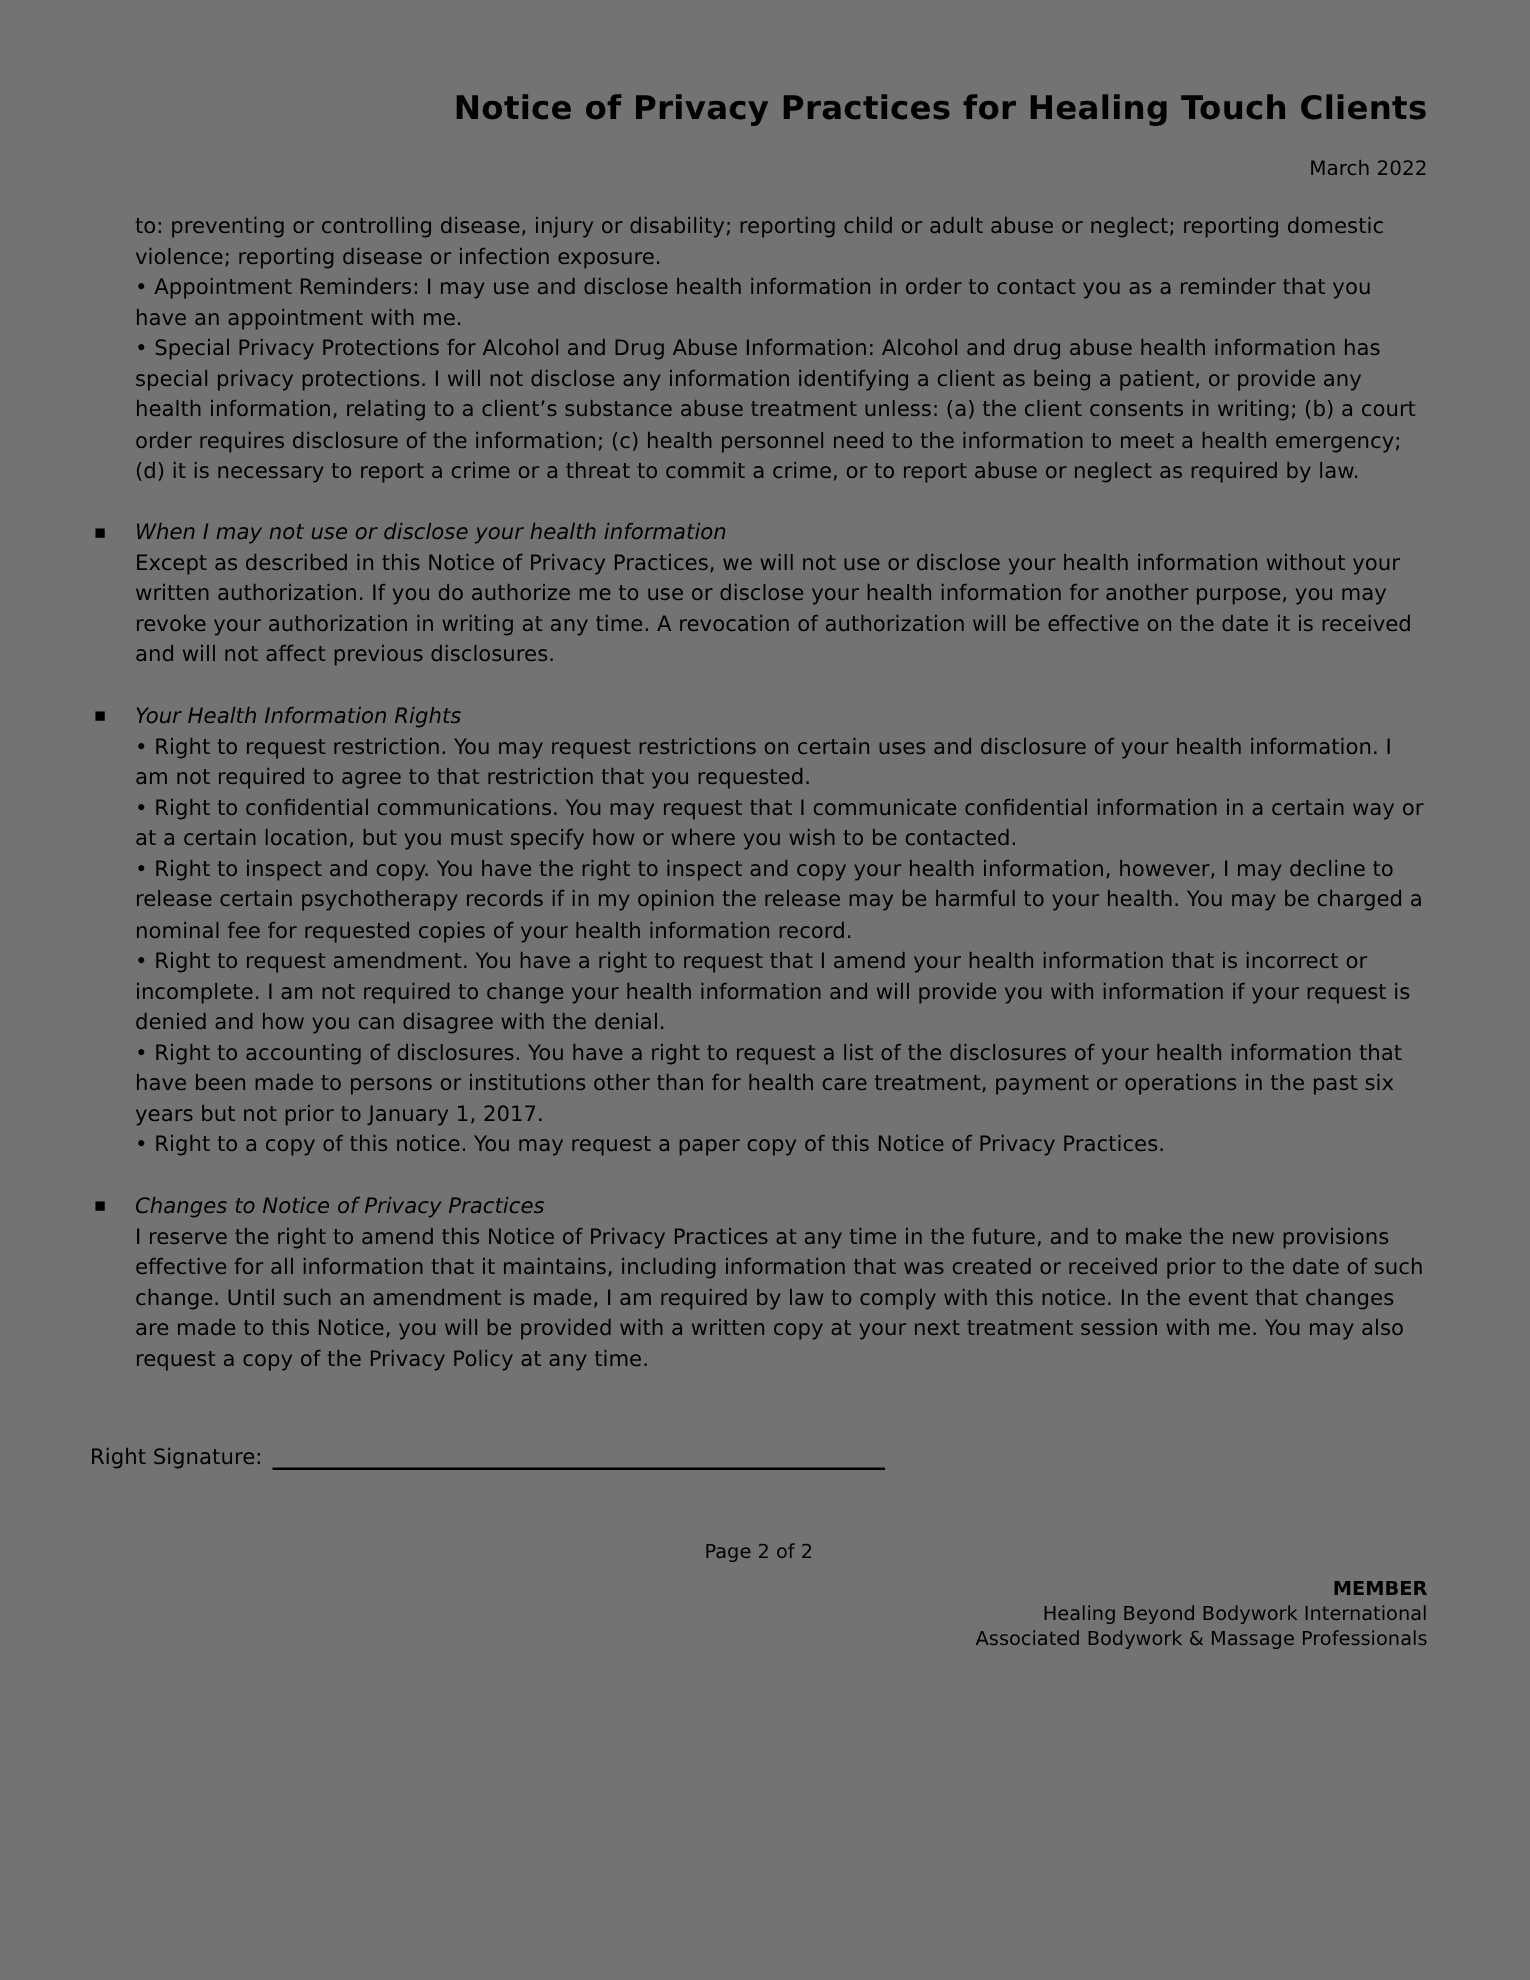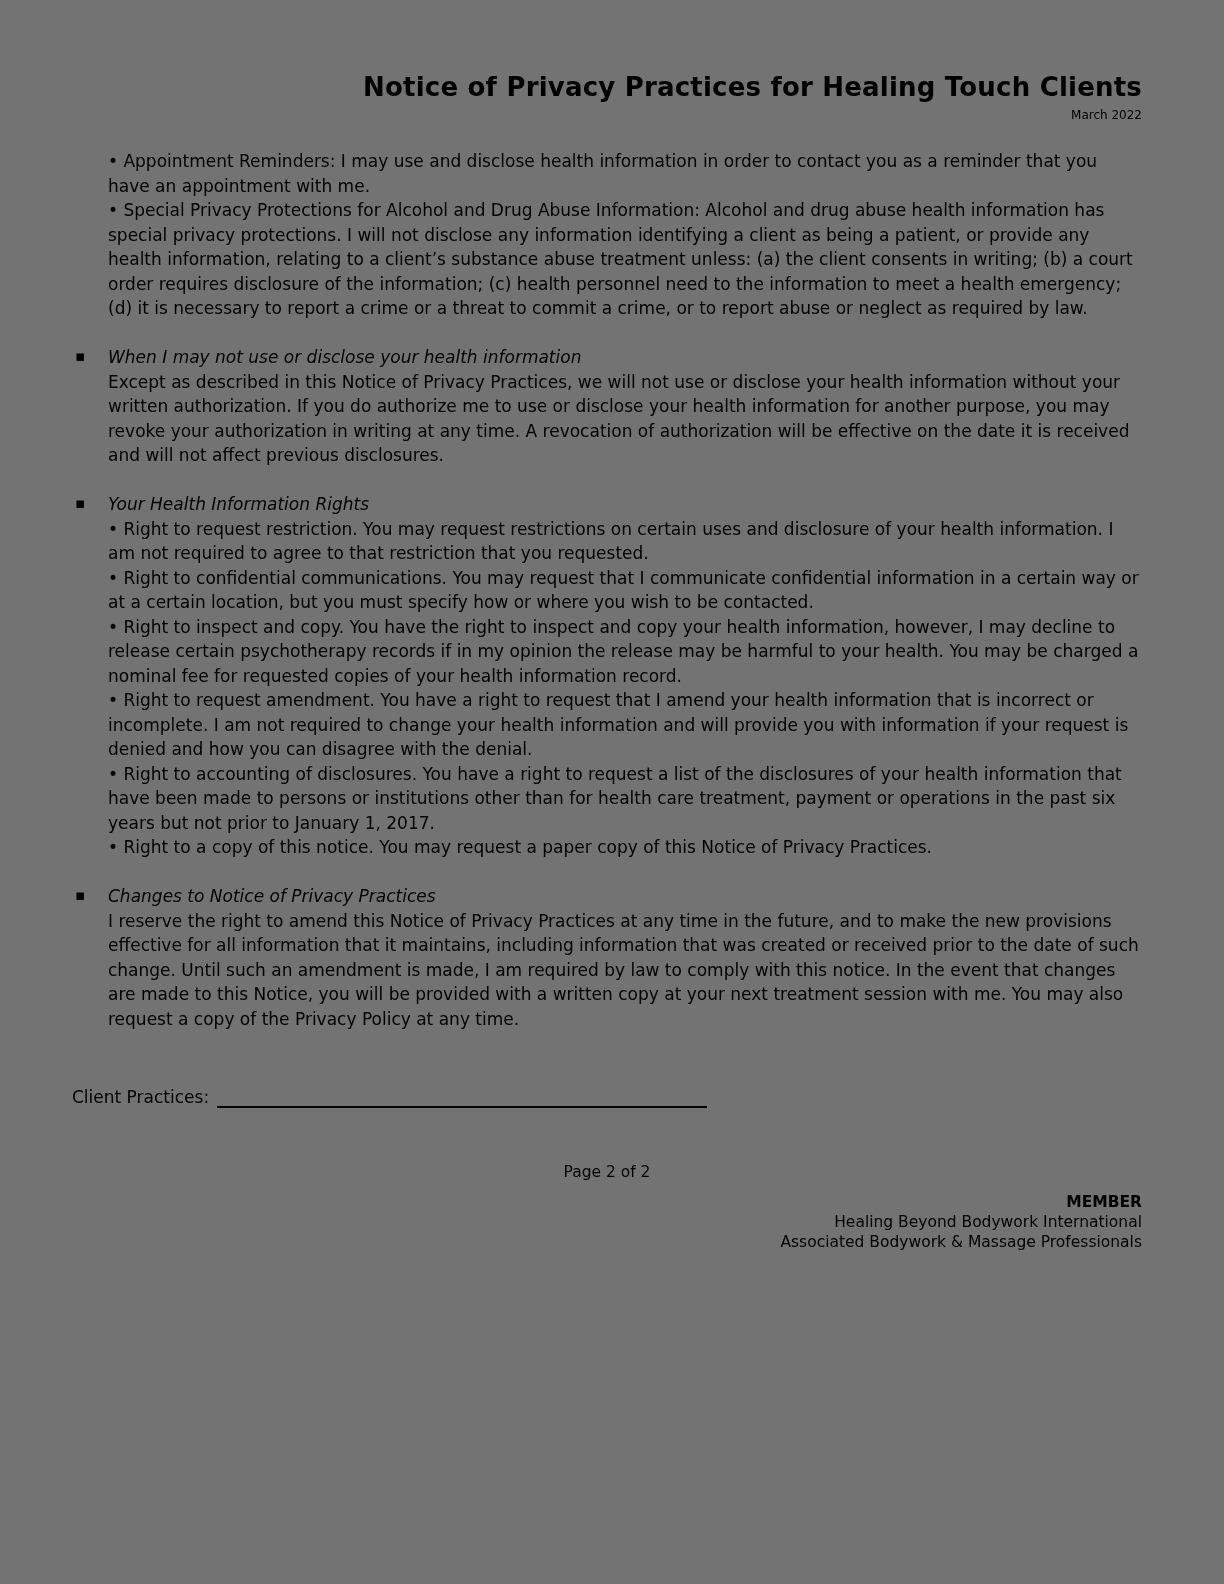--- a/index.html
+++ b/index.html
@@ -17,23 +17,24 @@
   }
   .doc-title {
     margin: 0;
     font-size: 26px;
     line-height: 31px;
     font-weight: bold;
     text-align: right;
     letter-spacing: 0.2px;
   }
   .doc-date {
-    font-size: 12px;
+    font-size: 16px;
     line-height: 24px;
     text-align: right;
+    margin-top: 20px;
   }
   .content {
     margin-top: 22px;
     margin-left: 36px; 
     font-size: 17px;
     line-height: 24.5px;
   }
   .para { margin: 0; }
   .section { margin-top: 24.5px; }
   .section-heading { position: relative; }
@@ -76,20 +77,21 @@
 <div class="page">
 
   <header>
     <h1 class="doc-title">Notice of Privacy Practices for Healing Touch Clients</h1>
     <div class="doc-date">March 2022</div>
   </header>
 
   <main class="content">
 
     <div class="intro">
+      <p class="para">to: preventing or controlling disease, injury or disability; reporting child or adult abuse or neglect; reporting domestic violence; reporting disease or infection exposure.</p>
       <p class="para">• Appointment Reminders: I may use and disclose health information in order to contact you as a reminder that you have an appointment with me.</p>
       <p class="para">• Special Privacy Protections for Alcohol and Drug Abuse Information: Alcohol and drug abuse health information has special privacy protections. I will not disclose any information identifying a client as being a patient, or provide any health information, relating to a client’s substance abuse treatment unless: (a) the client consents in writing; (b) a court order requires disclosure of the information; (c) health personnel need to the information to meet a health emergency; (d) it is necessary to report a crime or a threat to commit a crime, or to report abuse or neglect as required by law.</p>
     </div>
 
     <section class="section">
       <div class="section-heading">
         <span class="sq">▪</span>
         <em>When I may not use or disclose your health information</em>
       </div>
       <p class="para">Except as described in this Notice of Privacy Practices, we will not use or disclose your health information without your written authorization. If you do authorize me to use or disclose your health information for another purpose, you may revoke your authorization in writing at any time. A revocation of authorization will be effective on the date it is received and will not affect previous disclosures.</p>
@@ -114,21 +116,21 @@
         <em>Changes to Notice of Privacy Practices</em>
       </div>
       <p class="para">I reserve the right to amend this Notice of Privacy Practices at any time in the future, and to make the new provisions effective for all information that it maintains, including information that was created or received prior to the date of such change. Until such an amendment is made, I am required by law to comply with this notice. In the event that changes are made to this Notice, you will be provided with a written copy at your next treatment session with me. You may also request a copy of the Privacy Policy at any time.</p>
     </section>
 
 
   </main>
 
   <div class="sig-block">
     <div class="sig-row">
-      <span>Client Practices:</span><span class="blank-line sig-line"></span>
+      <span>Right Signature:</span><span class="blank-line sig-line"></span>
     </div>
   </div>
 
   <footer class="doc-footer">
     <div class="footer-center">Page 2 of 2</div>
     <div class="footer-right">
       <div class="member">MEMBER</div>
       <div>Healing Beyond Bodywork International</div>
       <div>Associated Bodywork &amp; Massage Professionals</div>
     </div>

